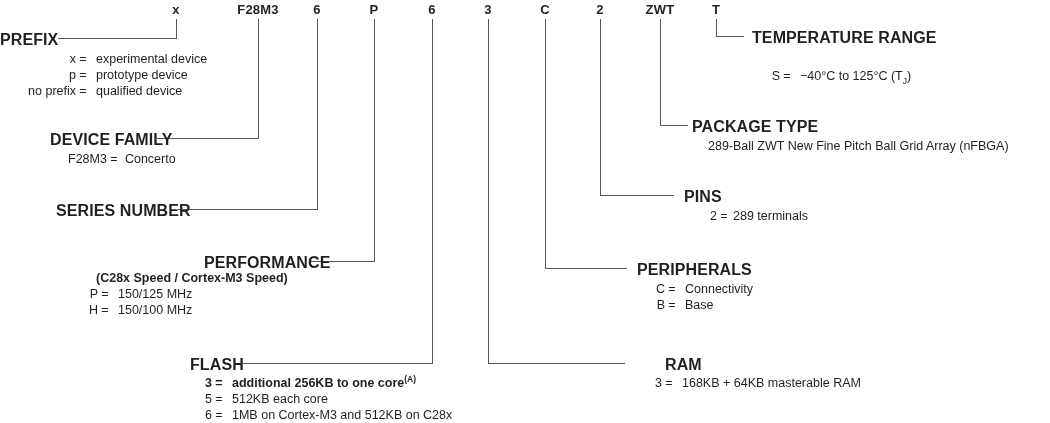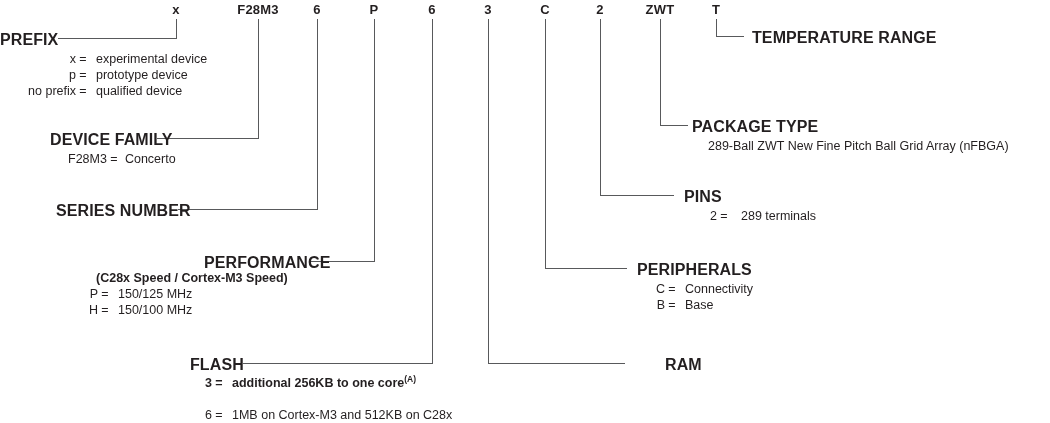--- a/index.html
+++ b/index.html
@@ -160,37 +160,46 @@
     <span class="key" style="width:12px;">P</span><span class="eq">=</span><span class="val" style="margin-left:6px;">150/125 MHz</span>
   </div>
   <div class="opt" style="left:86px; top:303px;">
     <span class="key" style="width:12px;">H</span><span class="eq">=</span><span class="val" style="margin-left:6px;">150/100 MHz</span>
   </div>
 
   <div class="sec-title" style="left:190px; top:356px;">FLASH</div>
   <div class="opt" style="left:200px; top:376px;font-weight:bold;">
     <span class="key" style="width:12px;">3</span><span class="eq">=</span><span class="val" style="margin-left:6px;">additional 256KB to one core</span><sup>(A)</sup>
   </div>
+  <div class="opt" style="left:200px; top:392px;">
+    <span class="key" style="width:12px;">5</span><span class="eq">=</span><span class="val" style="margin-left:6px;">512KB each core</span>
+  </div>
   <div class="opt" style="left:200px; top:408px;">
     <span class="key" style="width:12px;">6</span><span class="eq">=</span><span class="val" style="margin-left:6px;">1MB on Cortex-M3 and 512KB on C28x</span>
   </div>
 
   <div class="sec-title" style="left:637px; top:356px;padding-left:28px;">RAM</div>
+  <div class="opt" style="left:650px; top:376px;">
+    <span class="key" style="width:12px;">3</span><span class="eq">=</span><span class="val" style="margin-left:6px;">168KB + 64KB masterable RAM</span>
+  </div>
 
   <div class="sec-title" style="left:637px; top:261px;">PERIPHERALS</div>
   <div class="opt" style="left:653px; top:282px;text-decoration:underline;">
     <span class="key" style="width:12px;">C</span><span class="eq">=</span><span class="val" style="margin-left:6px;">Connectivity</span>
   </div>
   <div class="opt" style="left:653px; top:298px;">
     <span class="key" style="width:12px;">B</span><span class="eq">=</span><span class="val" style="margin-left:6px;">Base</span>
   </div>
 
   <div class="sec-title" style="left:684px; top:188px;">PINS</div>
   <div class="opt" style="left:705px; top:209px;">
-    <span class="key" style="width:12px;">2</span><span class="eq">=</span><span class="val" style="margin-left:10px;">289 terminals</span>
+    <span class="key" style="width:12px;">2</span><span class="eq">=</span><span class="val" style="margin-left:2px;">289 terminals</span>
   </div>
 
   <div class="sec-title" style="left:692px; top:118px;">PACKAGE TYPE</div>
   <div class="plain" style="left:708px; top:139px;">289-Ball ZWT New Fine Pitch Ball Grid Array (nFBGA)</div>
 
   <div class="sec-title" style="left:752px; top:29px;">TEMPERATURE RANGE</div>
+  <div class="opt" style="left:768px; top:69px;">
+    <span class="key" style="width:12px;">S</span><span class="eq">=</span><span class="val" style="margin-left:6px;"><span>−40°C to 125°C (T</span><sub>J</sub><span>)</span></span>
+  </div>
 
 </div>
 
 </body></html>

